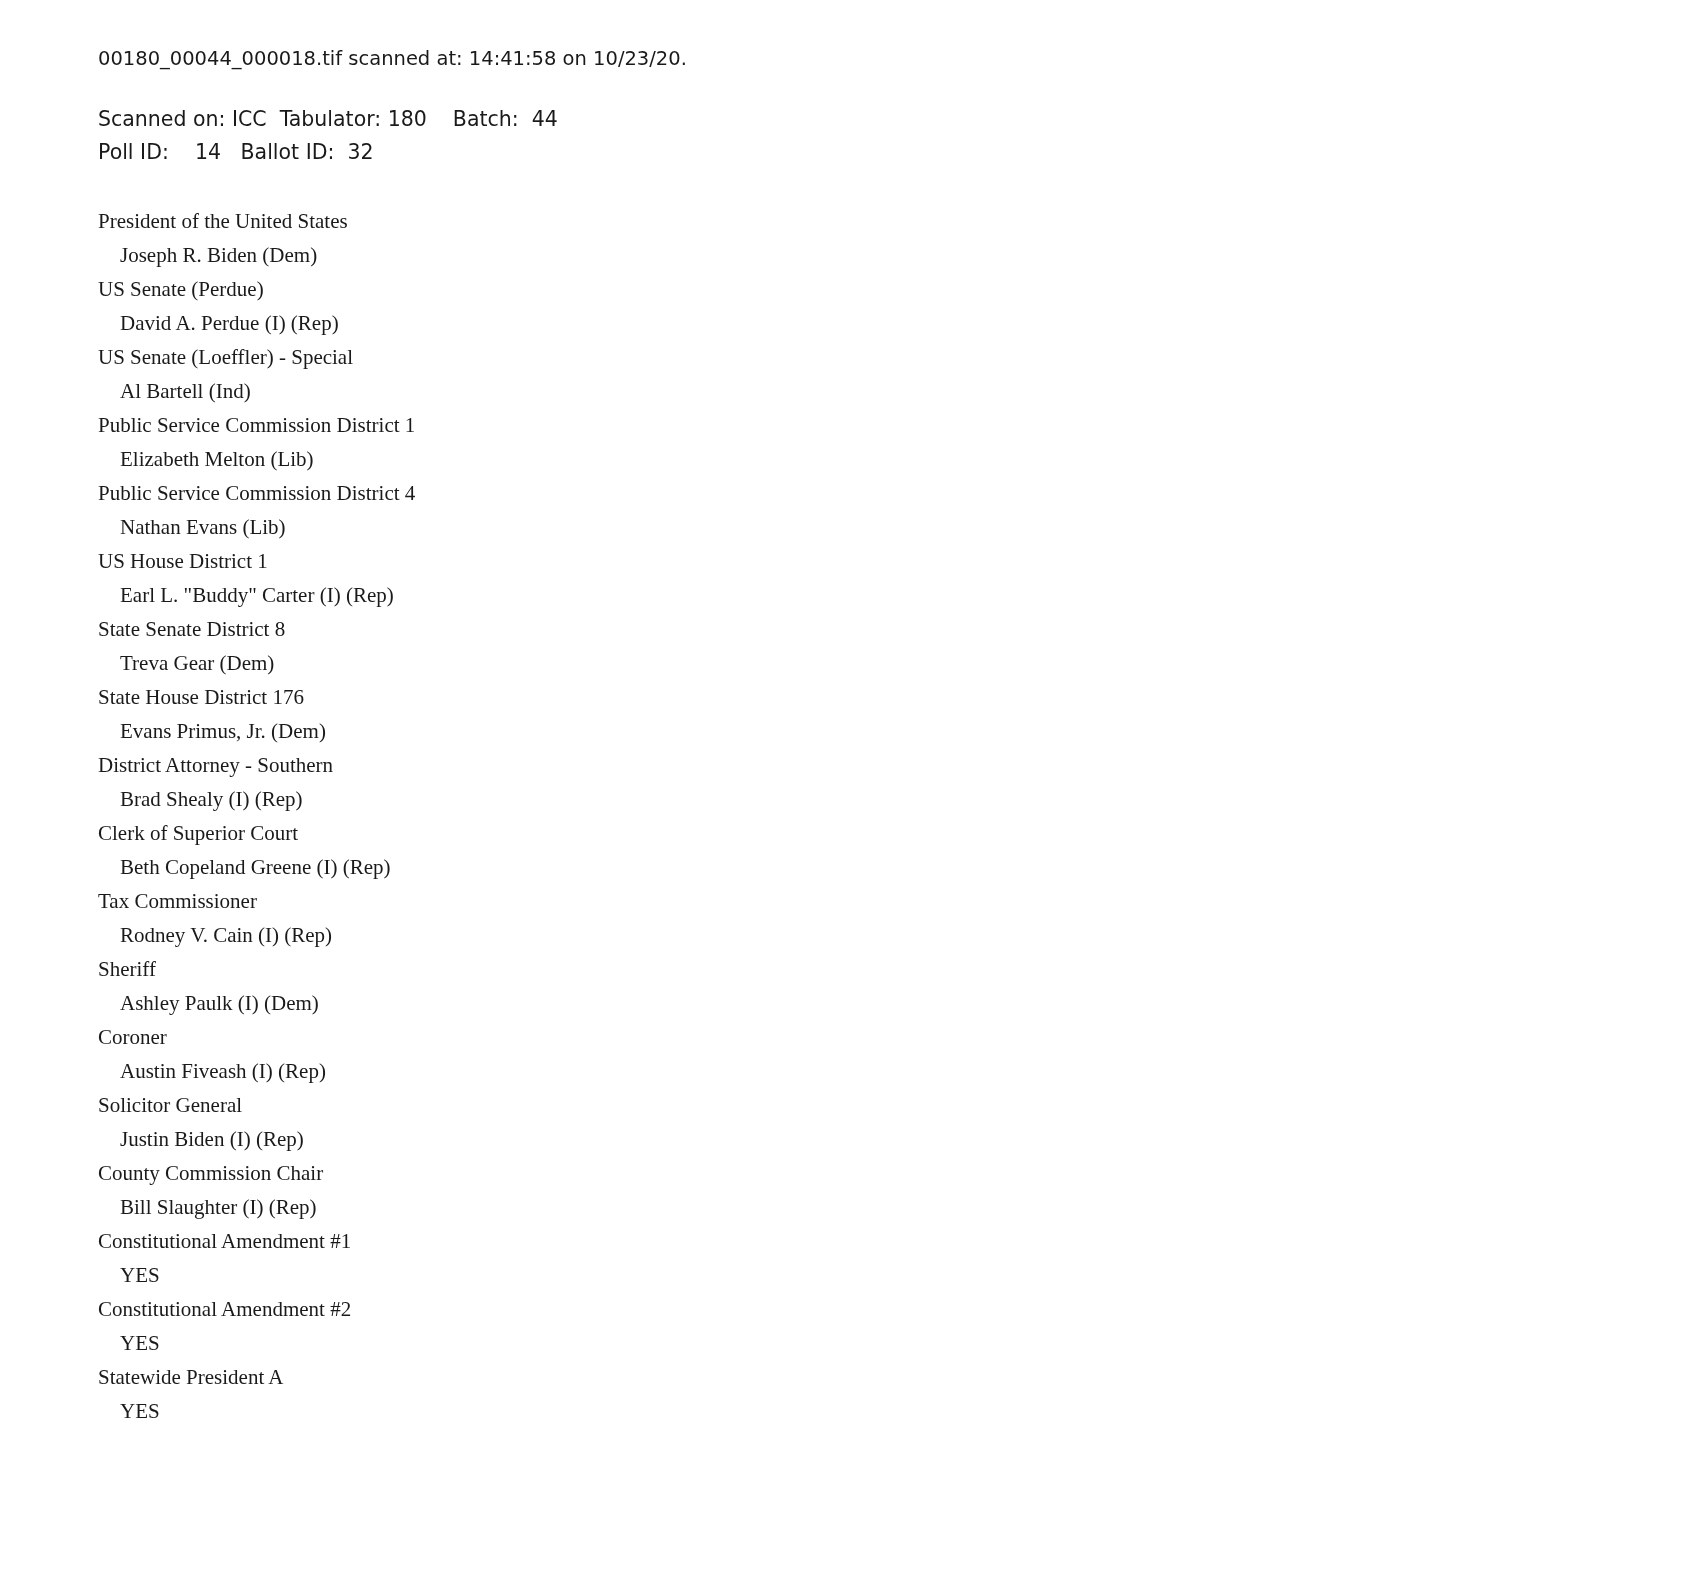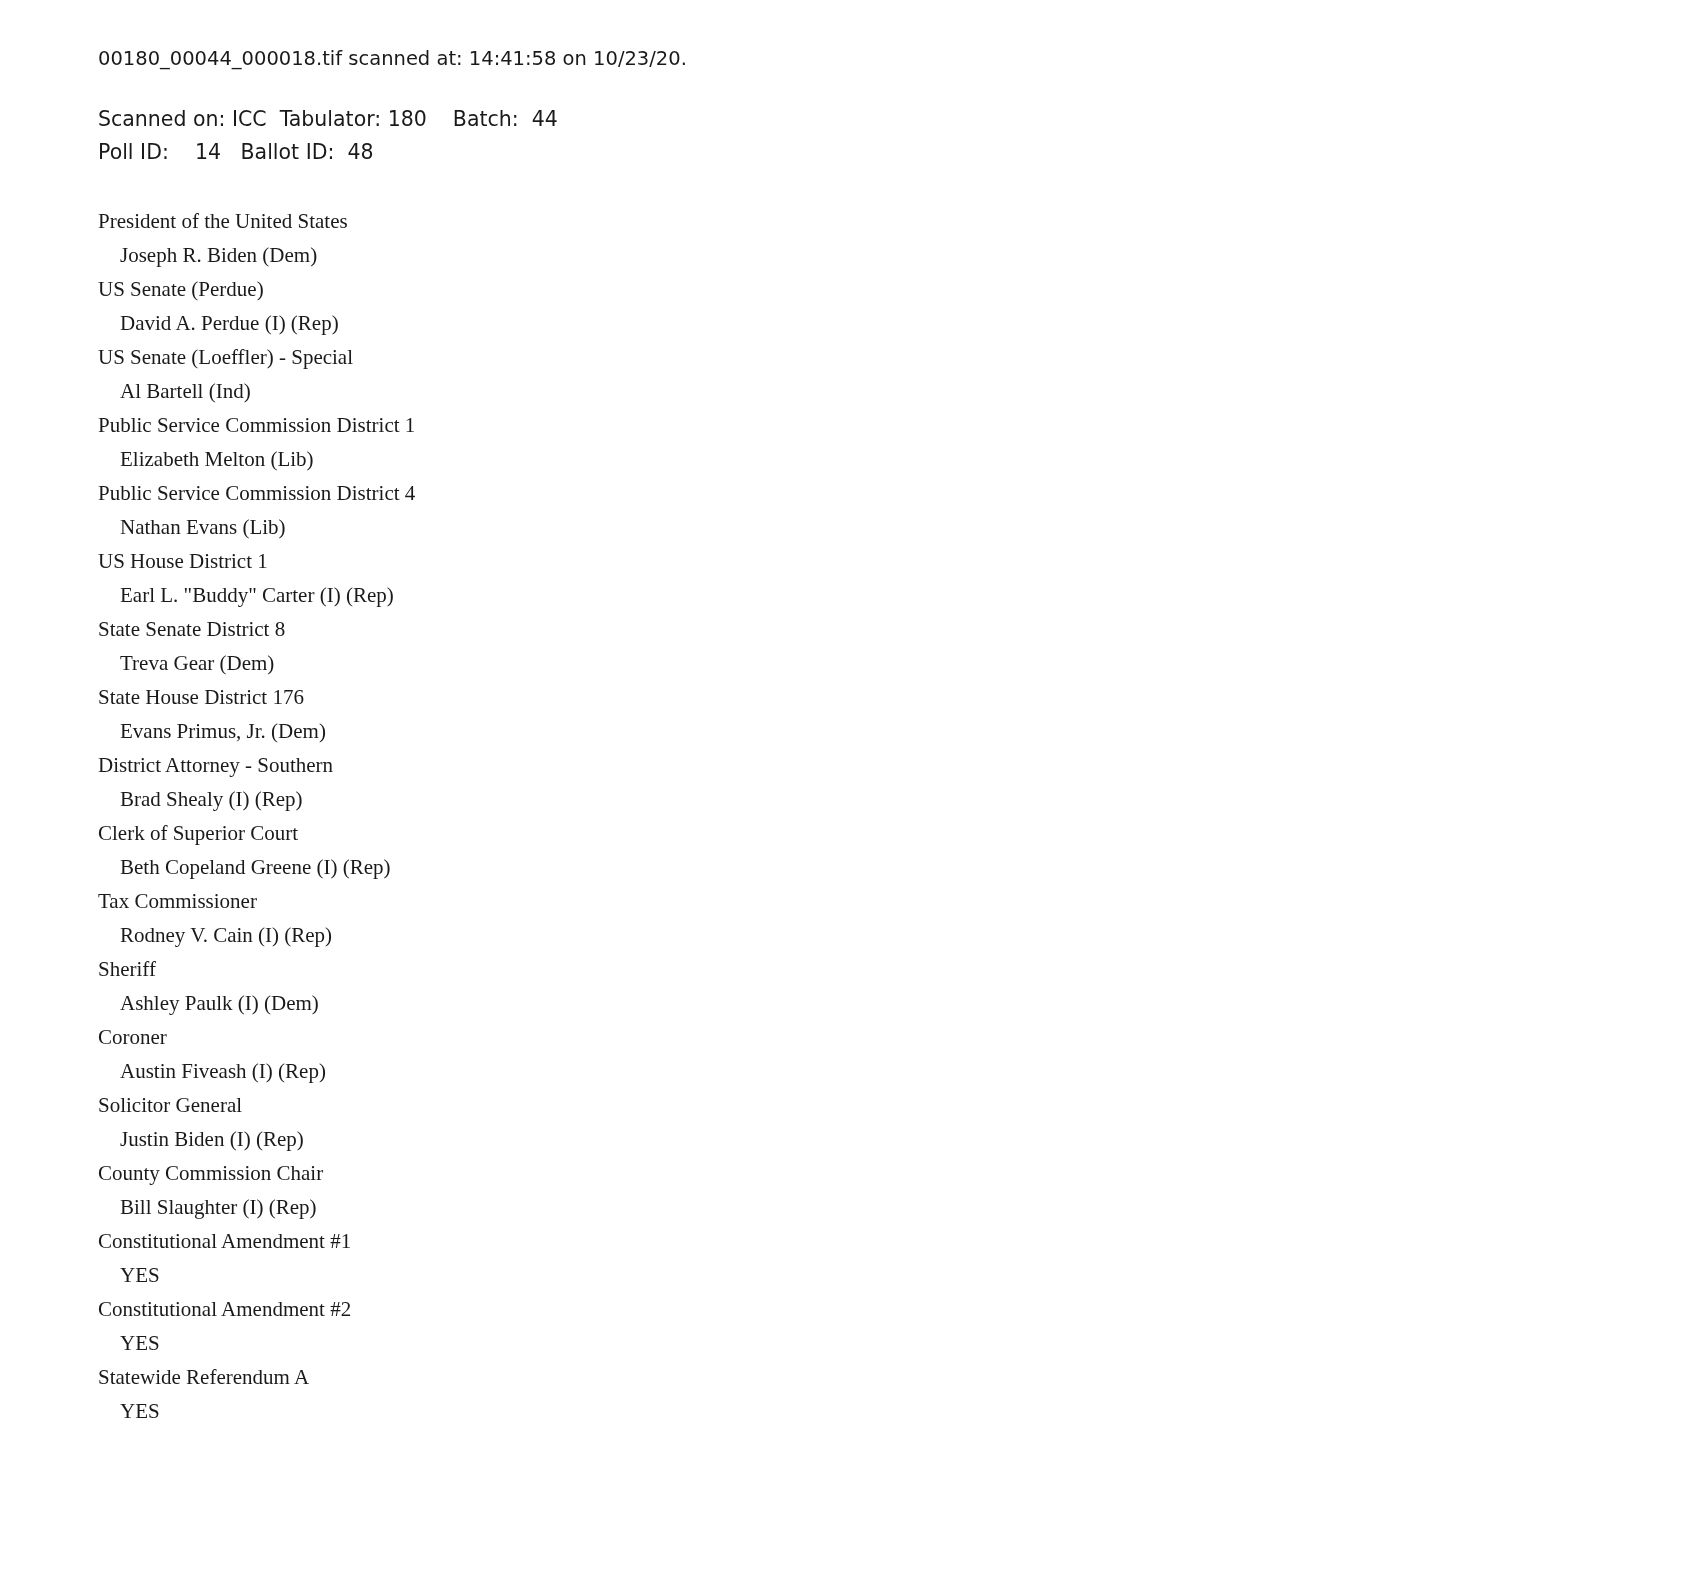--- a/index.html
+++ b/index.html
@@ -54,21 +54,21 @@
 </style>
 </head>
 <body>
 
 <div class="page">
 
   <div class="scan-line">00180_00044_000018.tif scanned at: 14:41:58 on 10/23/20.</div>
 
   <div class="meta-block">
     <div class="meta-line">Scanned on: ICC  Tabulator: 180    Batch:  44</div>
-    <div class="meta-line">Poll ID:    14   Ballot ID:  48</div>
+    <div class="meta-line">Poll ID:    14   Ballot ID:  32</div>
   </div>
 
   <ul class="contest-list">
     <li class="contest">
       <div class="contest-title">President of the United States</div>
       <div class="contest-choice">Joseph R. Biden (Dem)</div>
     </li>
     <li class="contest">
       <div class="contest-title">US Senate (Perdue)</div>
       <div class="contest-choice">David A. Perdue (I) (Rep)</div>
@@ -127,18 +127,18 @@
     </li>
     <li class="contest">
       <div class="contest-title">Constitutional Amendment #1</div>
       <div class="contest-choice">YES</div>
     </li>
     <li class="contest">
       <div class="contest-title">Constitutional Amendment #2</div>
       <div class="contest-choice">YES</div>
     </li>
     <li class="contest">
-      <div class="contest-title">Statewide Referendum A</div>
+      <div class="contest-title">Statewide President A</div>
       <div class="contest-choice">YES</div>
     </li>
   </ul>
 
 </div>
 
 </body></html>

